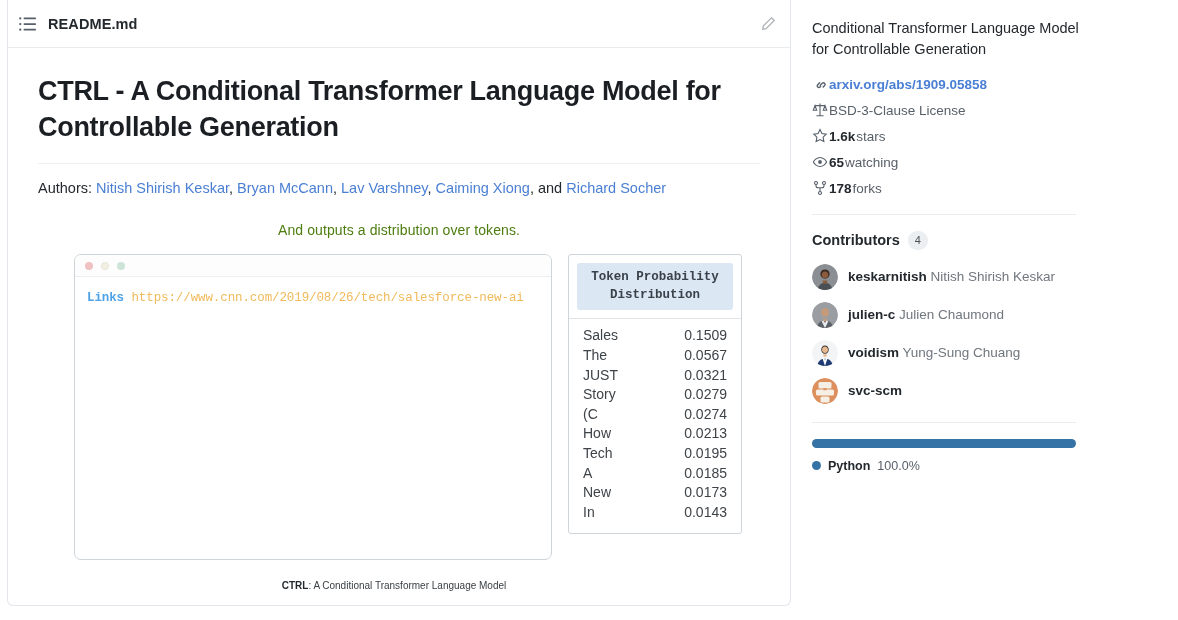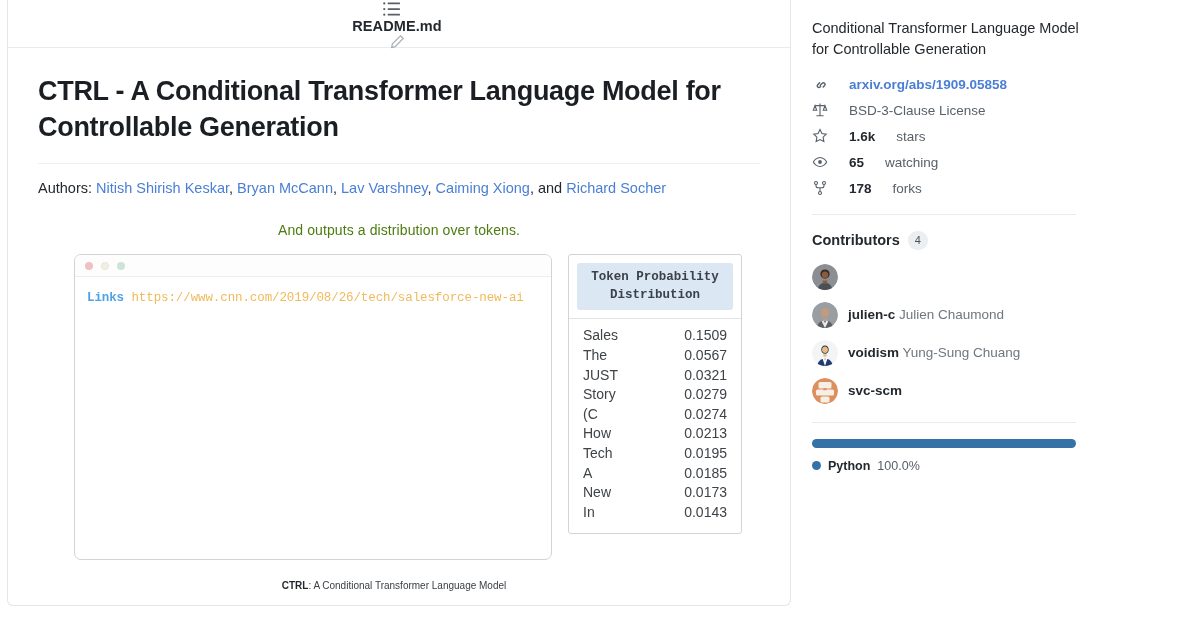--- a/index.html
+++ b/index.html
@@ -23,21 +23,20 @@
     border-top: none;
     border-radius: 0 0 6px 6px;
   }
   .readme-header {
     height: 48px;
     border-bottom: 1px solid #e8ebee;
     display: flex;
     align-items: center;
     padding: 0 14px 0 10px;
     background: #fff;
-    flex-direction: column;
   }
   .toc-icon { width: 18px; height: 18px; flex: 0 0 18px; margin-right: 12px; }
   .readme-filename {
     font-size: 14.5px;
     font-weight: bold;
     color: #24292e;
     letter-spacing: .1px;
   }
   .header-spacer { flex: 1 1 auto; }
   .pencil-icon { width: 16px; height: 16px; opacity: .55; }
@@ -161,21 +160,21 @@
   }
   .about-desc {
     font-size: 14.5px;
     line-height: 1.45;
     color: #24292e;
     max-width: 268px;
     margin-bottom: 16px;
   }
   .meta-row {
     display: flex; align-items: flex-end;
-    gap: 21px;
+    gap: 1px;
     margin-bottom: 10px;
     font-size: 13.5px;
     color: #586069;
   }
   .meta-row .mi { width: 16px; height: 16px; flex: 0 0 16px; display:block; }
   .meta-row a { color: #4a7fd4; text-decoration: none; font-weight: bold; font-size:13.5px; }
   .meta-strong { font-weight: bold; color: #24292e; }
   .sb-rule {
     border: none; border-top: 1px solid #e9ecef;
     margin: 18px 0 16px 0;
@@ -404,20 +403,24 @@
     <div class="contrib-row">
       <span class="avatar">
         <svg viewBox="0 0 26 26" width="26" height="26">
           <circle cx="13" cy="13" r="13" fill="#8b8f94"></circle>
           <path d="M13 5.5c3 0 4.6 2 4.6 4.6 0 2.4-2 4.6-4.6 4.6s-4.6-2.2-4.6-4.6C8.4 7.5 10 5.5 13 5.5z" fill="#3a2a22"></path>
           <path d="M13 7.6c2 0 3.3 1.5 3.3 3.4S15 14.3 13 14.3s-3.3-1.4-3.3-3.3S11 7.6 13 7.6z" fill="#8a5c3d"></path>
           <path d="M5.6 26c.8-5 3.8-7.3 7.4-7.3S19.6 21 20.4 26z" fill="#4a4f55"></path>
           <path d="M10.8 16.5h4.4v3h-4.4z" fill="#8a5c3d"></path>
         </svg>
       </span>
+      <span>
+        <span class="contrib-login">keskarnitish</span>
+        <span class="contrib-name">Nitish Shirish Keskar</span>
+      </span>
     </div>
 
     <div class="contrib-row">
       <span class="avatar">
         <svg viewBox="0 0 26 26" width="26" height="26">
           <circle cx="13" cy="13" r="13" fill="#9a9ea2"></circle>
           <path d="M4.8 26c.9-5 3.9-7.4 8.2-7.4S20.3 21 21.2 26z" fill="#5d6167"></path>
           <path d="M13 6c2.4 0 3.9 1.8 3.9 4.2S15.4 14.7 13 14.7 9.1 12.6 9.1 10.2 10.6 6 13 6z" fill="#c49a7b"></path>
           <path d="M11 16.8h4v2.6h-4z" fill="#c49a7b"></path>
           <path d="M11.3 18.6L13 21l1.7-2.4 1.6.8L13 26l-3.3-6.6z" fill="#e9ecef"></path>

